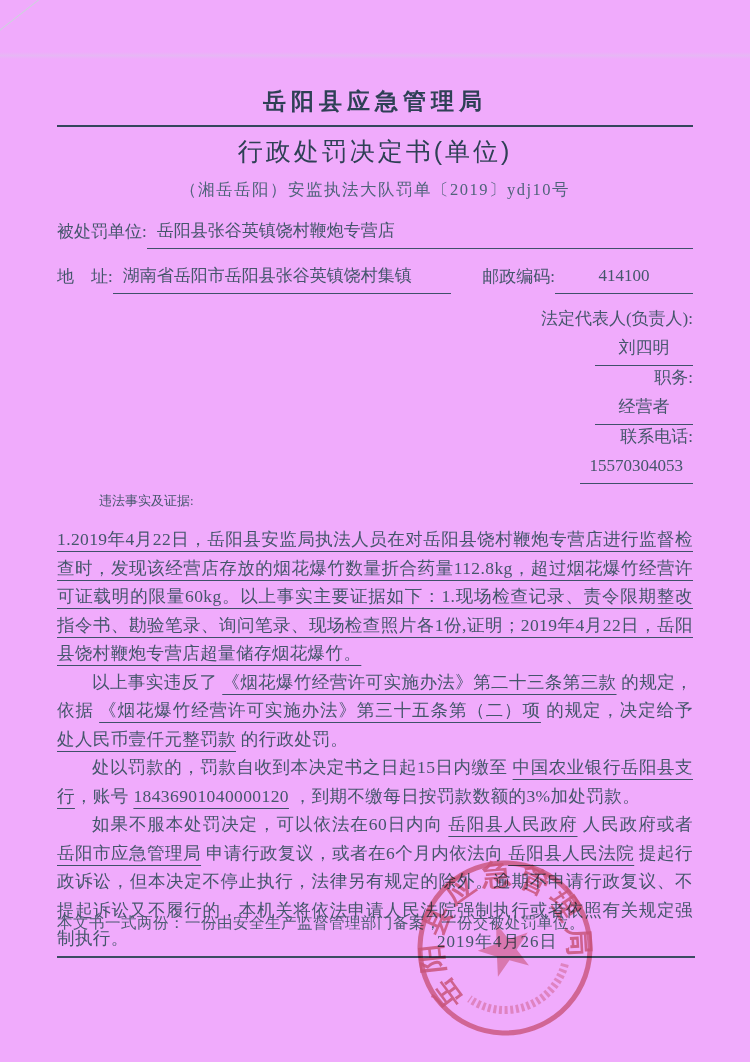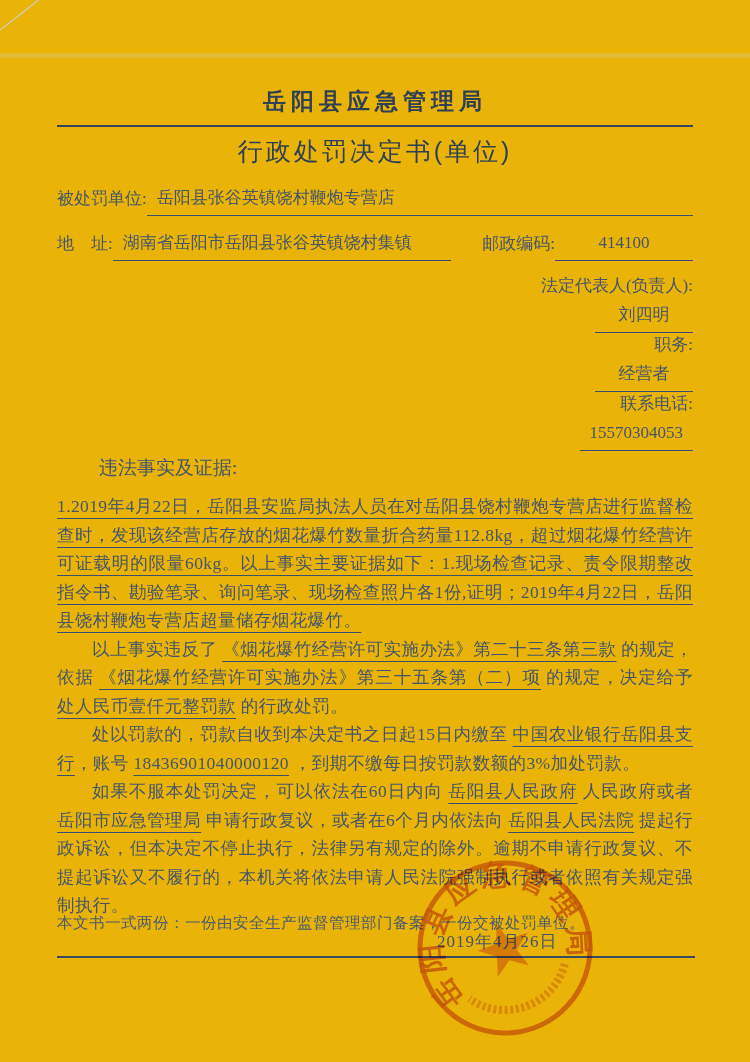--- a/index.html
+++ b/index.html
@@ -1,19 +1,19 @@
 <!DOCTYPE html>
 <html><head>
 <meta charset="utf-8">
 <style>
   html,body{margin:0;padding:0;background:#ffffff;}
   .page{
     position:relative;
     width:750px;height:1062px;
-    background:#eab308;
+    background:#f0abfc;
     font-family:"Liberation Serif","DejaVu Serif",serif;
     color:#45566c;
     overflow:hidden;
   }
   .scan-band{
     position:absolute;left:0;top:52px;width:750px;height:7px;
     background:linear-gradient(to bottom,rgba(206,214,226,0),rgba(206,214,226,.28),rgba(206,214,226,0));
     pointer-events:none;
   }
   .scan-corner{
@@ -47,21 +47,21 @@
     border-bottom:1.5px solid #3f516a;
     padding:0 10px 5px 10px;white-space:nowrap;
   }
   .grow{flex:1;}
   .ctr{text-align:center;}
   .addr-fill{width:318px;}
   .pc-group{margin-left:auto;display:flex;align-items:center;}
   .pc-fill{width:118px;text-align:center;}
   .rep-fill{min-width:78px;text-align:center;}
   .gap-s{width:14px;}
-  .facts-heading{margin-top:5px;padding-left:42px;font-size:19px;line-height:24px;}
+  .facts-heading{margin-top:5px;padding-left:42px;font-size:13px;line-height:24px;}
   .body-text{
     margin-top:12px;font-size:17.5px;line-height:28.5px;
     text-align:justify;letter-spacing:.4px;
   }
   .body-text p{margin:0;}
   .p-indent{text-indent:2em;}
   .u-all, .u{
     text-decoration:underline;
     text-decoration-color:#3f516a;
     text-decoration-thickness:1.2px;
@@ -93,20 +93,21 @@
 <body>
 
 <div class="page">
   <div class="scan-band"></div>
   <div class="scan-corner"></div>
 
   <div class="content">
     <div class="agency">岳阳县应急管理局</div>
     <div class="rule1"></div>
     <div class="doc-title">行政处罚决定书(单位)</div>
+    <div class="doc-number">（湘岳岳阳）安监执法大队罚单〔2019〕ydj10号</div>
 
     <div class="field-row row-unit">
       <span class="lbl">被处罚单位:</span>
       <span class="fill grow">岳阳县张谷英镇饶村鞭炮专营店</span>
     </div>
 
     <div class="field-row row-addr">
       <span class="lbl">地　址:</span>
       <span class="fill addr-fill">湖南省岳阳市岳阳县张谷英镇饶村集镇</span>
       <span class="pc-group">

